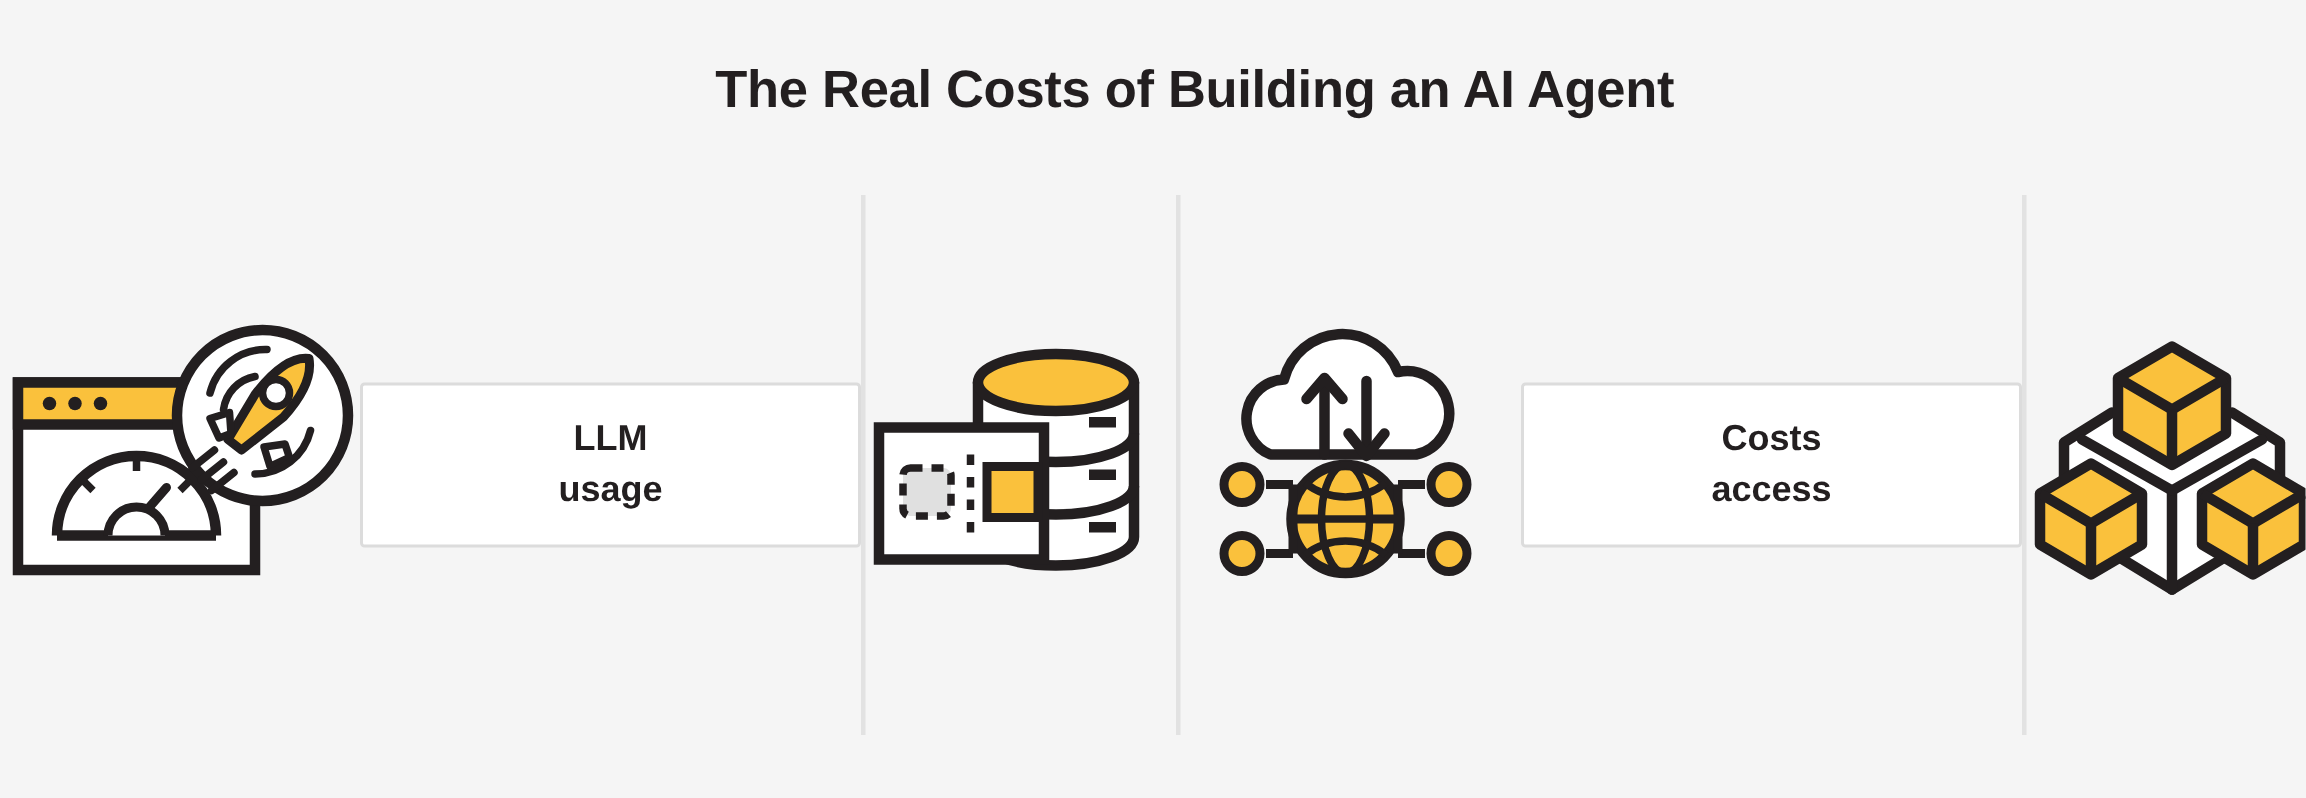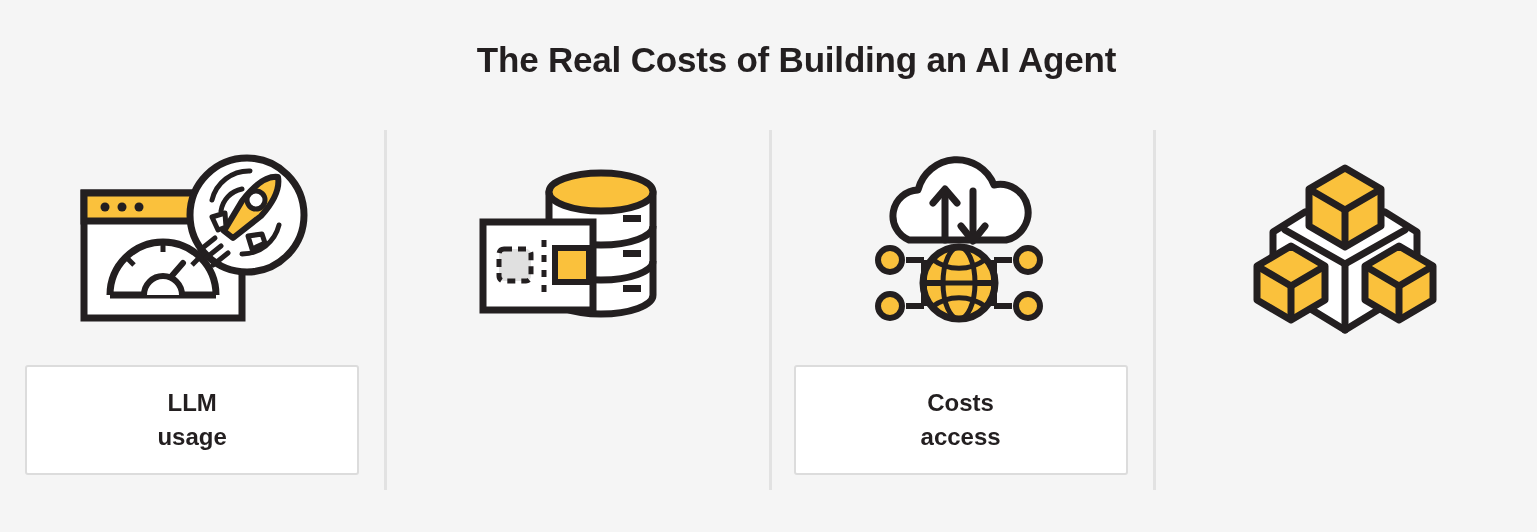--- a/index.html
+++ b/index.html
@@ -35,21 +35,21 @@
     width: 1537px;
     height: 360px;
     display: flex;
     flex-direction: row;
   }
 
   .column {
     position: relative;
     flex: 1 1 0;
     display: flex;
-    flex-direction: column;
+    flex-direction: row;
     align-items: center;
     justify-content: flex-start;
   }
   .column + .column::before {
     content: "";
     position: absolute;
     left: 0;
     top: 0;
     width: 3px;
     height: 360px;

